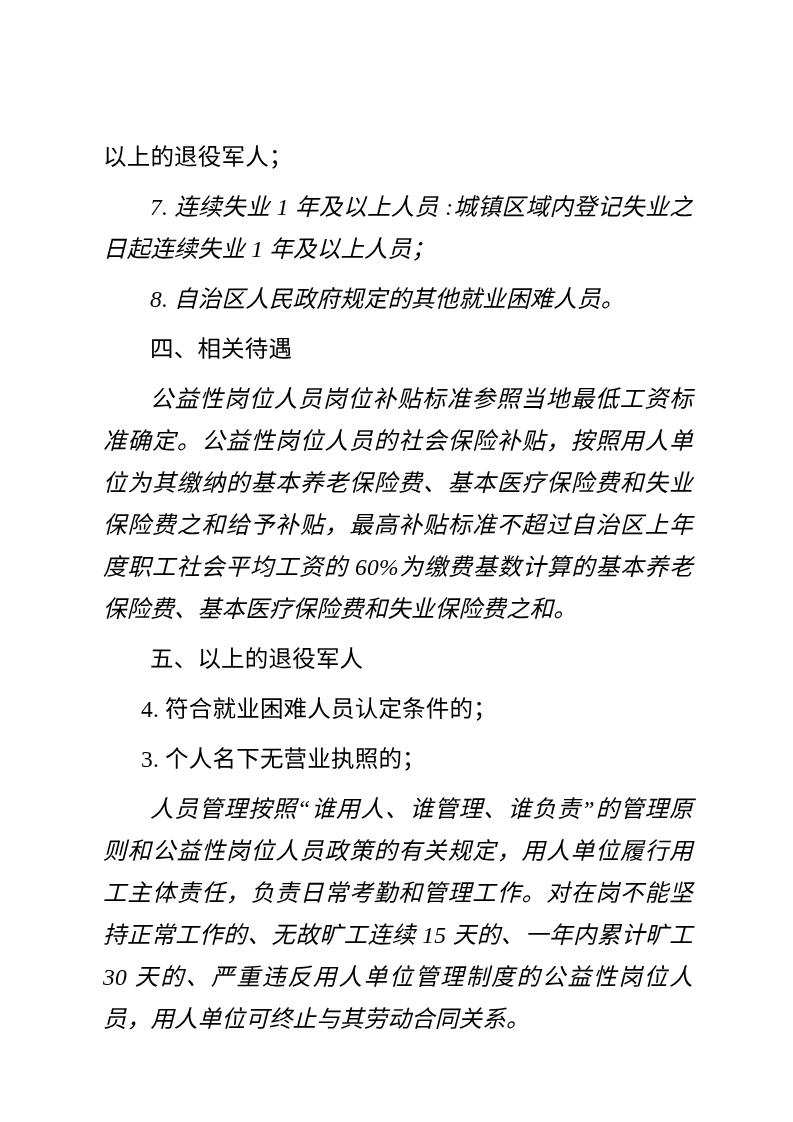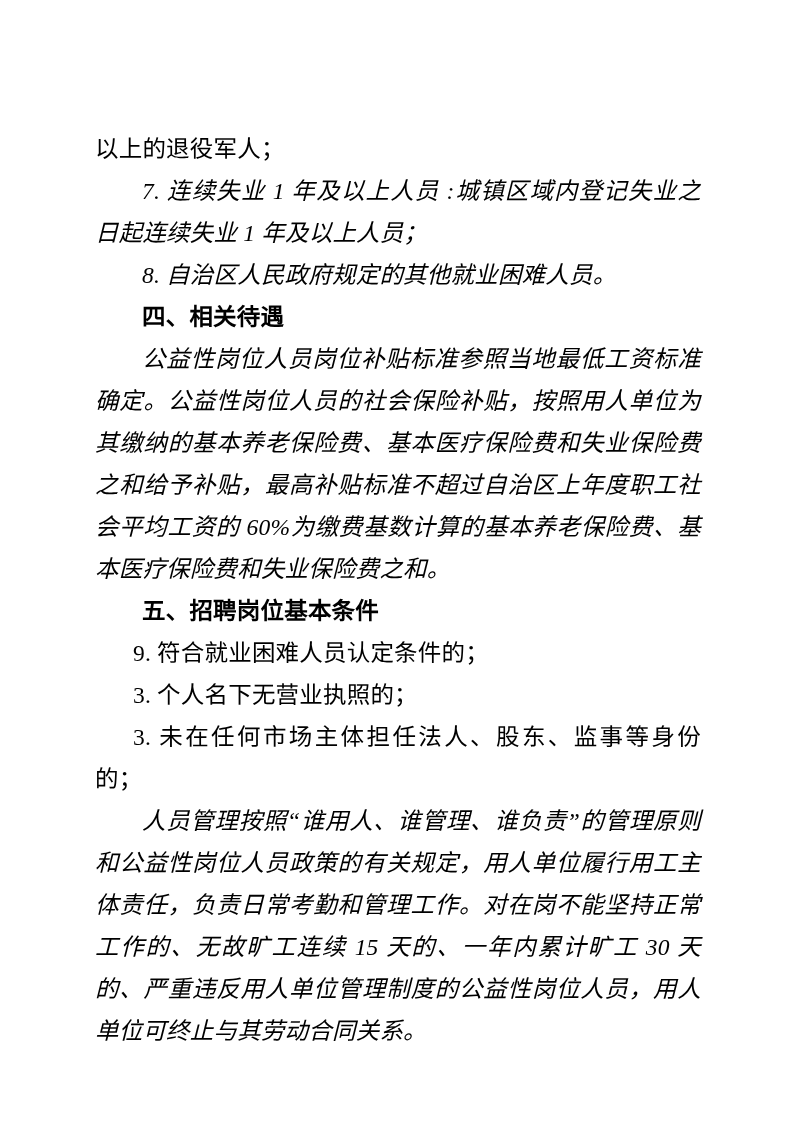--- a/index.html
+++ b/index.html
@@ -29,60 +29,59 @@
     left: 95px;
     top: 128px;
     width: 606px;
   }
   .para {
     font-size: 23.5px;
     line-height: 42px;
     letter-spacing: 0.2px;
     text-align: justify;
     text-justify: inter-ideograph;
-    margin: 0;
+    margin: 8px;
     word-break: break-all;
   }
   .indent-1 {
     text-indent: 47px;
     font-style: italic;
   }
   .indent-0 {
     text-indent: 0;
   }
   .indent-half {
     text-indent: 38px;
   }
   .heading {
     text-indent: 47px;
-    font-weight: bold;
+    font-weight: normal;
   }
 </style>
 </head>
 <body>
 
 <div class="page">
   <div class="doc-body">
 
     <p class="para indent-0">以上的退役军人；</p>
 
     <p class="para indent-1">7. 连续失业 1 年及以上人员 :城镇区域内登记失业之日起连续失业 1 年及以上人员；</p>
 
     <p class="para indent-1">8. 自治区人民政府规定的其他就业困难人员。</p>
 
     <p class="para heading">四、相关待遇</p>
 
     <p class="para indent-1">公益性岗位人员岗位补贴标准参照当地最低工资标准确定。公益性岗位人员的社会保险补贴，按照用人单位为其缴纳的基本养老保险费、基本医疗保险费和失业保险费之和给予补贴，最高补贴标准不超过自治区上年度职工社会平均工资的 60%为缴费基数计算的基本养老保险费、基本医疗保险费和失业保险费之和。</p>
 
-    <p class="para heading">五、招聘岗位基本条件</p>
+    <p class="para heading">五、以上的退役军人</p>
 
-    <p class="para indent-half">9. 符合就业困难人员认定条件的；</p>
+    <p class="para indent-half">4. 符合就业困难人员认定条件的；</p>
 
     <p class="para indent-half">3. 个人名下无营业执照的；</p>
 
-    <p class="para indent-half">3. 未在任何市场主体担任法人、股东、监事等身份的；</p>
 
 
 
     <p class="para indent-1">人员管理按照“谁用人、谁管理、谁负责”的管理原则和公益性岗位人员政策的有关规定，用人单位履行用工主体责任，负责日常考勤和管理工作。对在岗不能坚持正常工作的、无故旷工连续 15 天的、一年内累计旷工 30 天的、严重违反用人单位管理制度的公益性岗位人员，用人单位可终止与其劳动合同关系。</p>
 
   </div>
 </div>
 
 </body></html>

